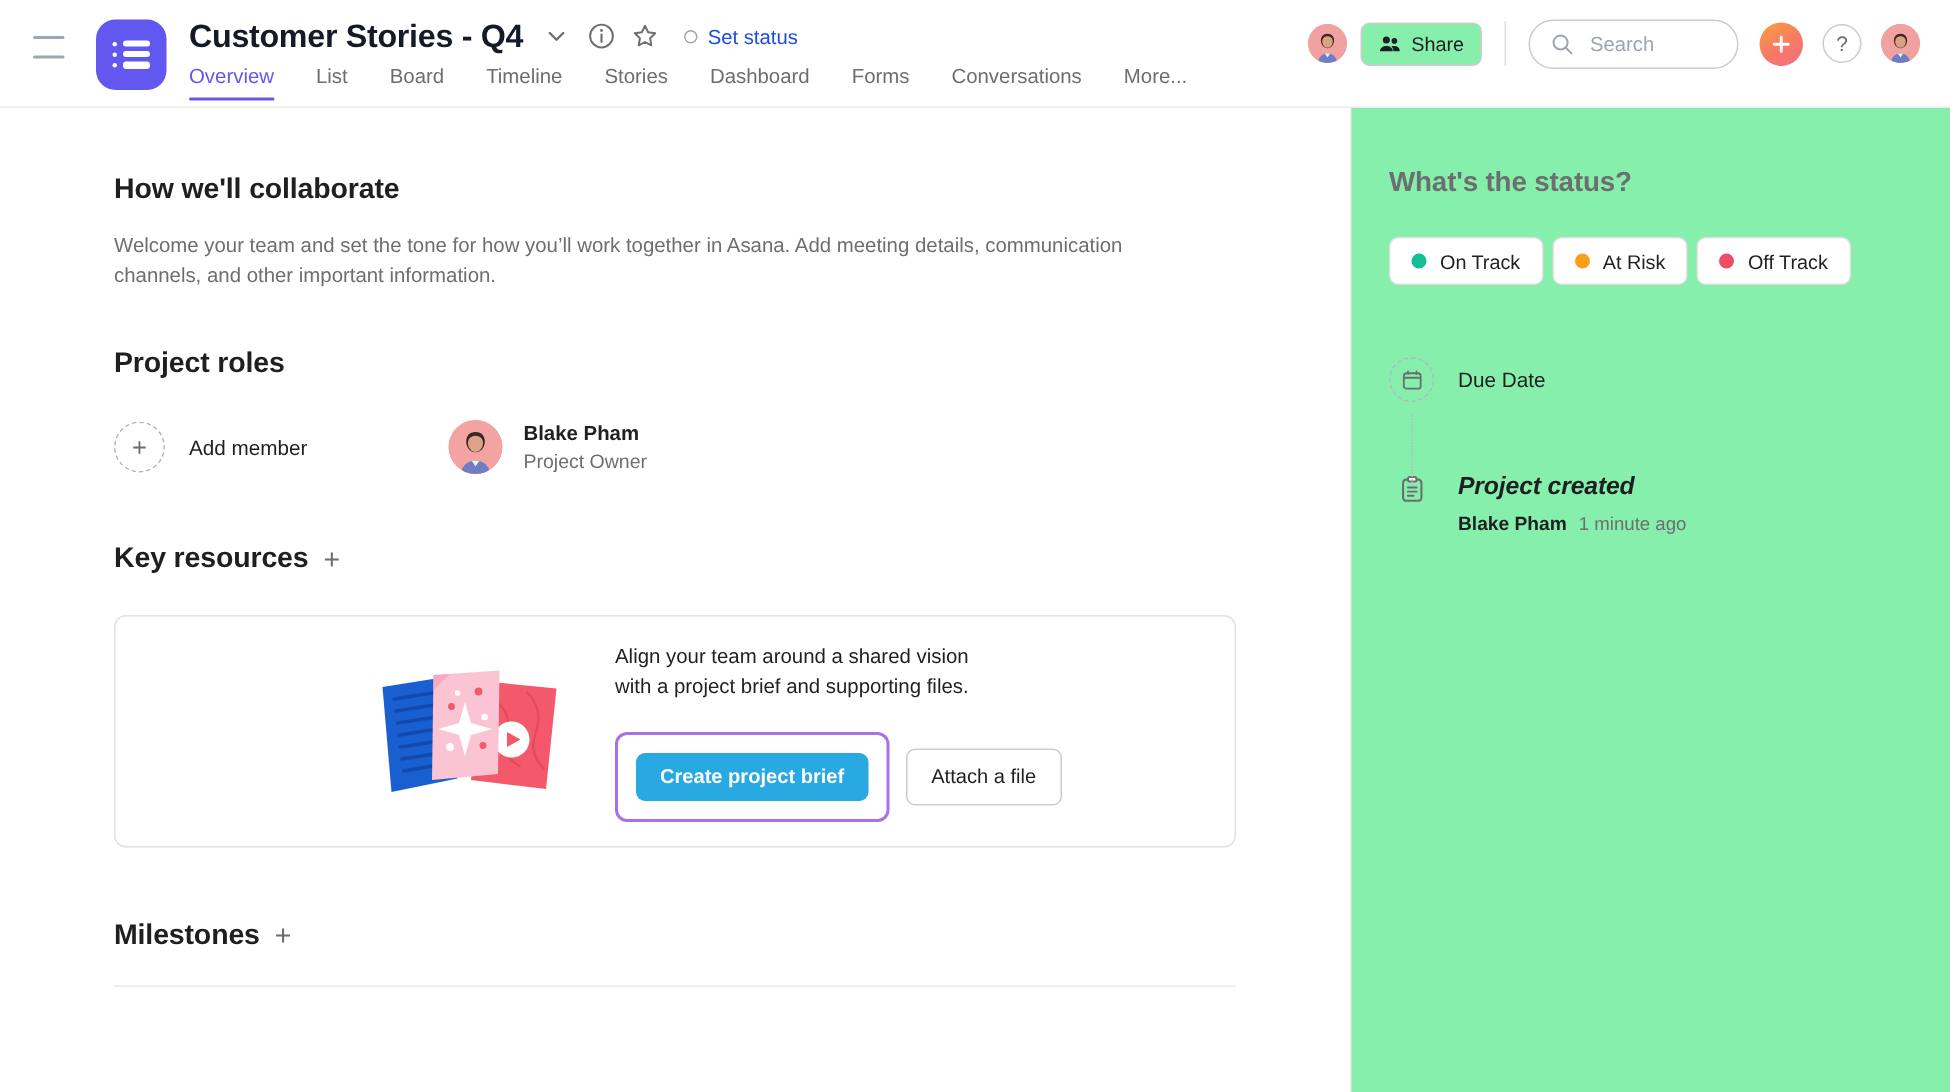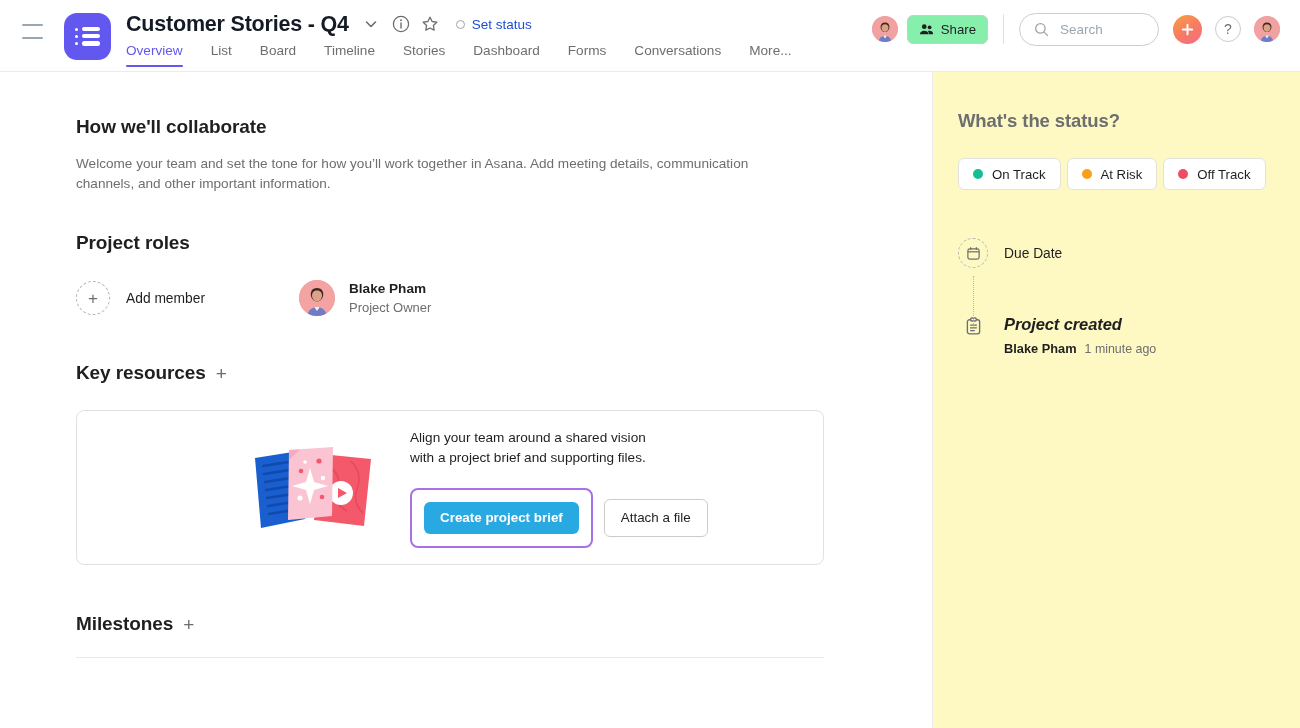--- a/index.html
+++ b/index.html
@@ -182,21 +182,21 @@
     display:flex; align-items:center; font-family:inherit;
   }
 
   .milestones { margin-top:48px; }
   .mile-rule {
     margin-top:22px; width:748px; height:1px; background:#ebe8e6;
   }
 
   
   .rightpanel {
-    width:368px; flex:none; background:#fef9c3;
+    width:400px; flex:none; background:#86efac;
     border-left:1px solid #edeae9; padding:38px 0 0 25px;
   }
   .rp-title { font-size:18.5px; font-weight:700; color:#6d6e6f; letter-spacing:-0.1px;}
   .status-btns { display:flex; gap:6px; margin-top:26px; }
   .status-btn {
     height:32px; padding:0 14px; background:#fff;
     border:1px solid #e3e0de; border-radius:6px;
     display:flex; align-items:center; gap:9px;
     font-size:13.2px; color:#1e1f21; cursor:pointer;
   }

